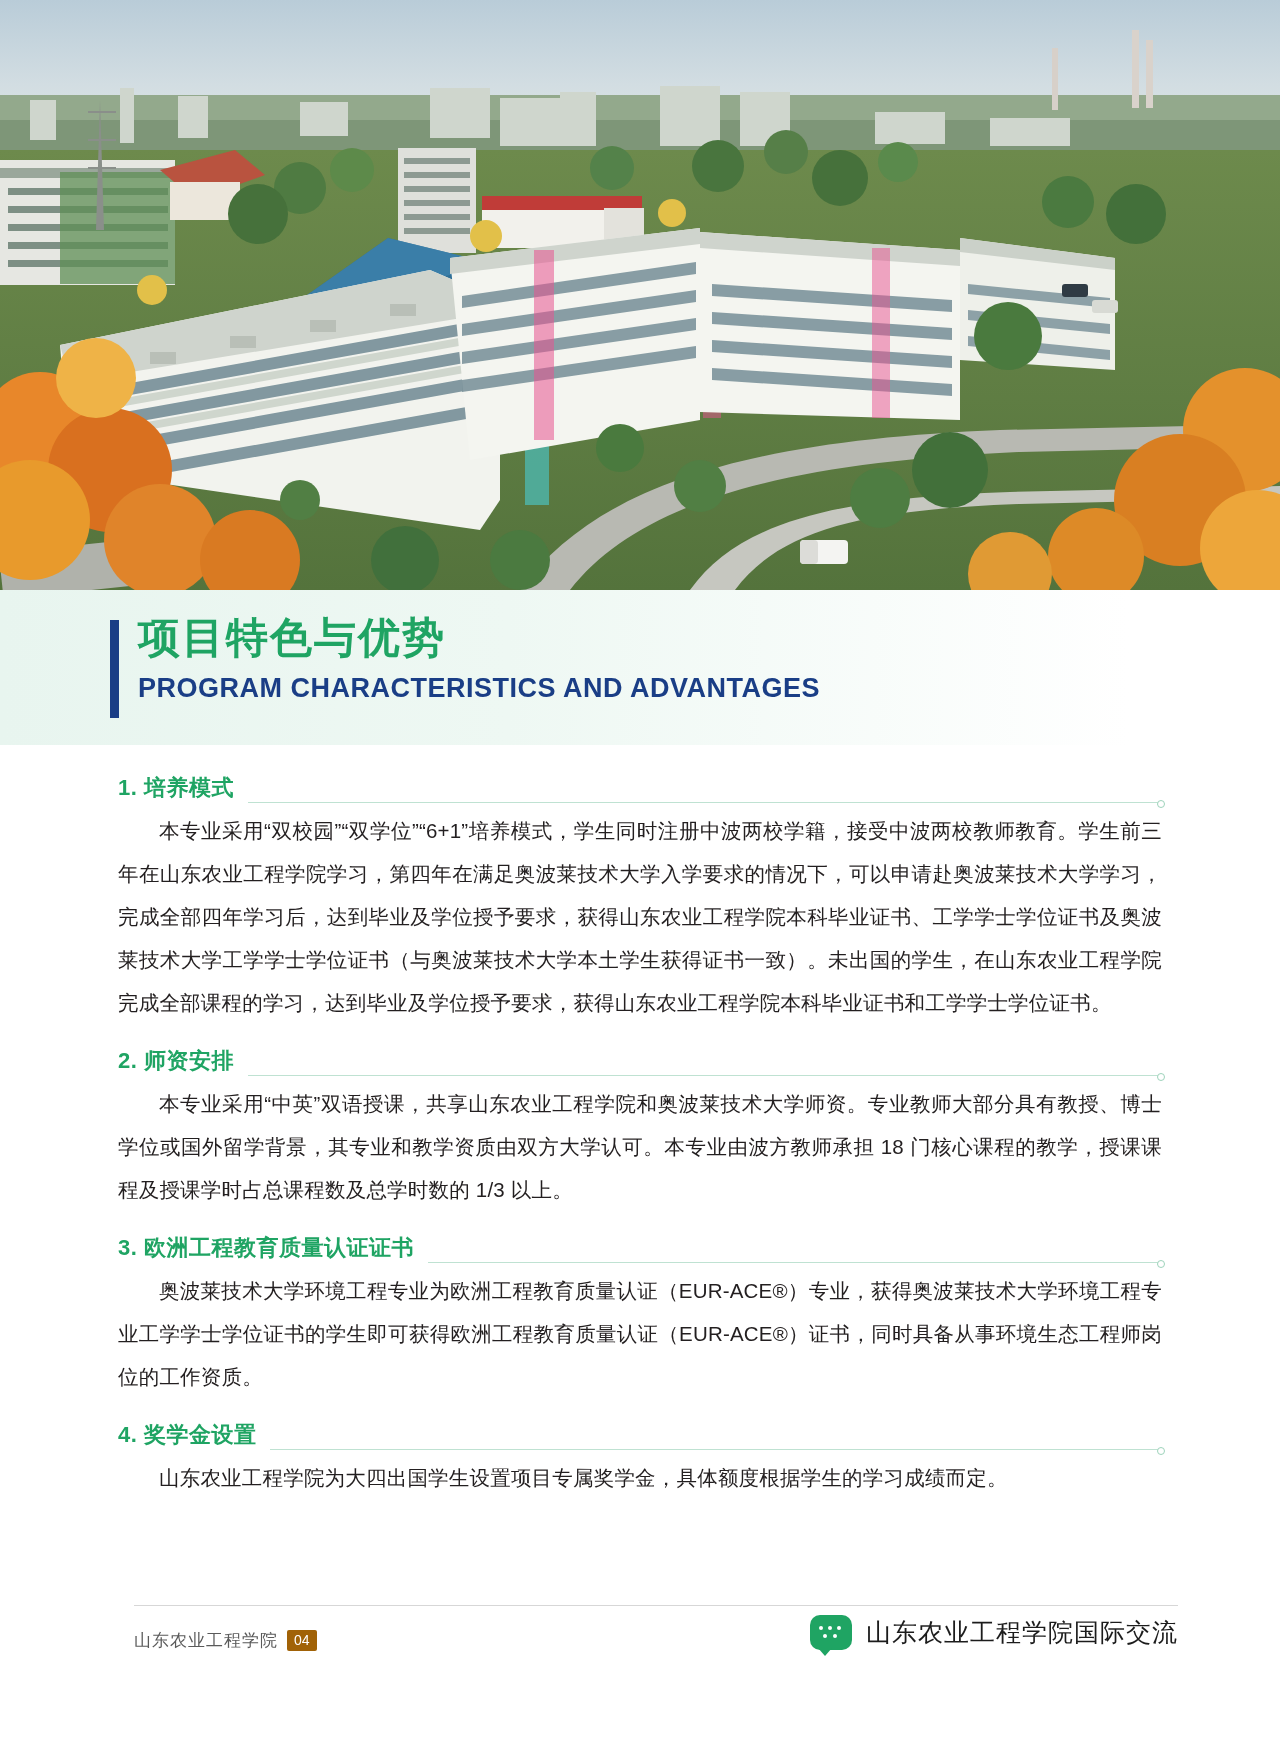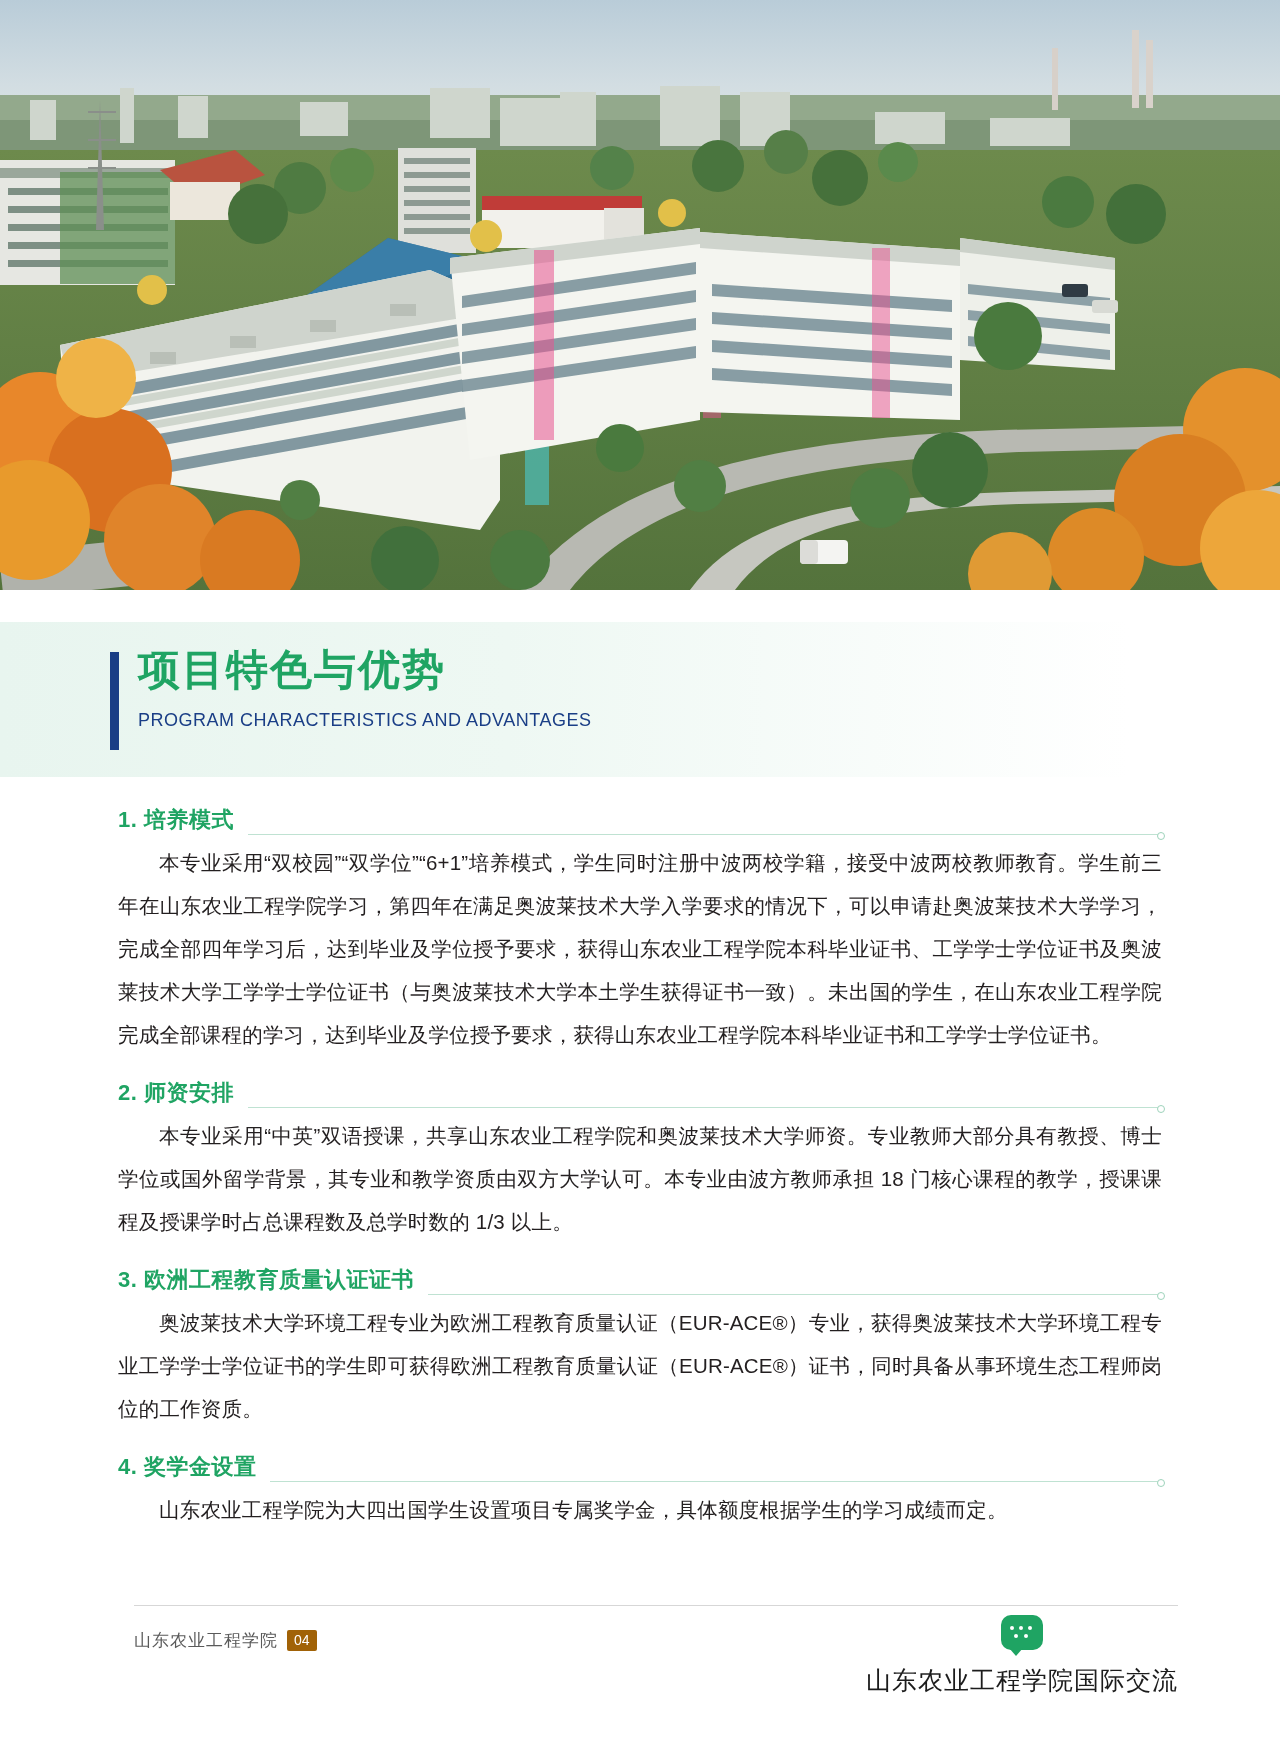--- a/index.html
+++ b/index.html
@@ -23,21 +23,20 @@
   }
   .hero svg{display:block;width:1280px;height:590px;}
 
   
   .title-band{
     position:relative;
     width:1129px;
     height:155px;
     background:linear-gradient(90deg,#e8f5ef 0%, #eef8f3 45%, #ffffff 100%);
     box-sizing:border-box;
-    margin-top:32px;
   }
   .title-inner{
     position:absolute;
     left:110px;
     top:22px;
   }
   .title-bar{
     position:absolute;
     left:-0px;
     top:8px;
@@ -48,25 +47,25 @@
   .title-cn{
     margin:0 0 0 28px;
     font-size:42px;
     font-weight:bold;
     color:#1fa463;
     letter-spacing:2px;
     line-height:52px;
   }
   .title-en{
     margin:8px 0 0 28px;
-    font-size:18px;
+    font-size:27px;
     color:#1a3e86;
     letter-spacing:0.5px;
     line-height:32px;
-    font-weight:400;
+    font-weight:700;
   }
 
   
   .content{
     position:relative;
     padding:28px 118px 0 118px;
     box-sizing:border-box;
   }
   .section{margin-bottom:6px;}
   .sec-head{
@@ -148,21 +147,20 @@
     border-radius:2px;
     line-height:16px;
   }
   .footer-right{
     position:absolute;
     right:118px;
     top:18px;
     display:flex;
     align-items:center;
     gap:14px;
-    flex-direction:column;
   }
   .wechat-icon{
     width:42px;height:35px;
     background:#1fa463;
     border-radius:10px;
     position:relative;
   }
   .wechat-icon::after{
     content:"";
     position:absolute;

